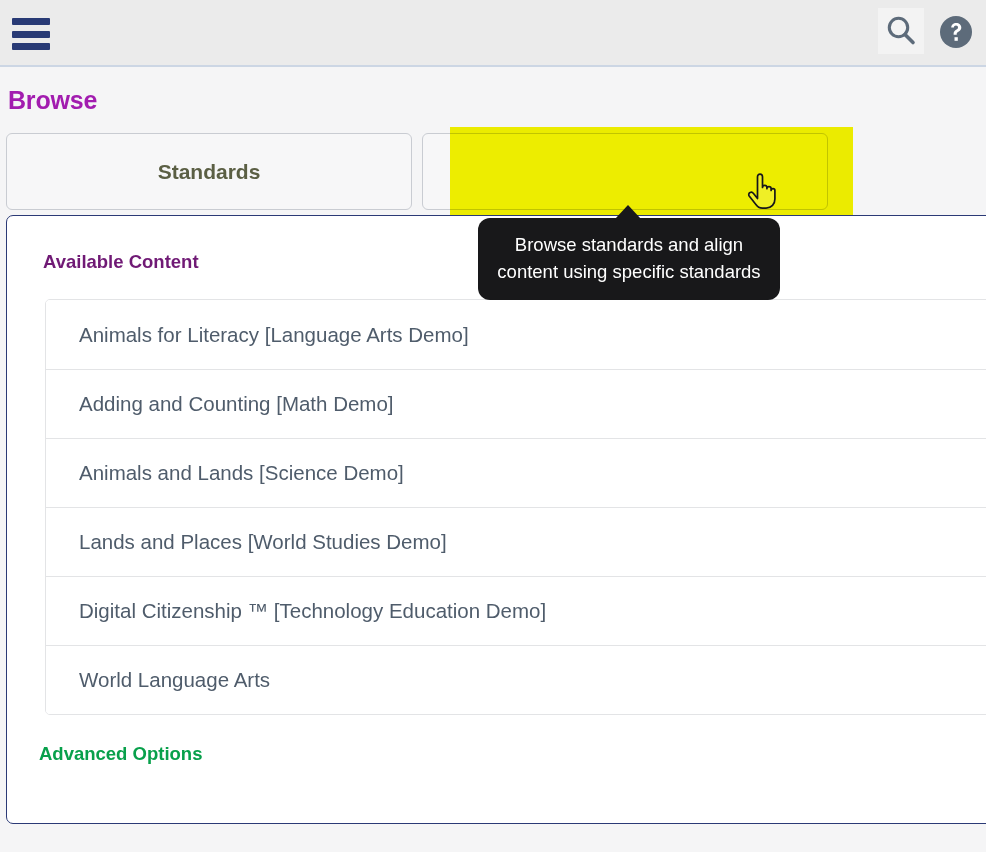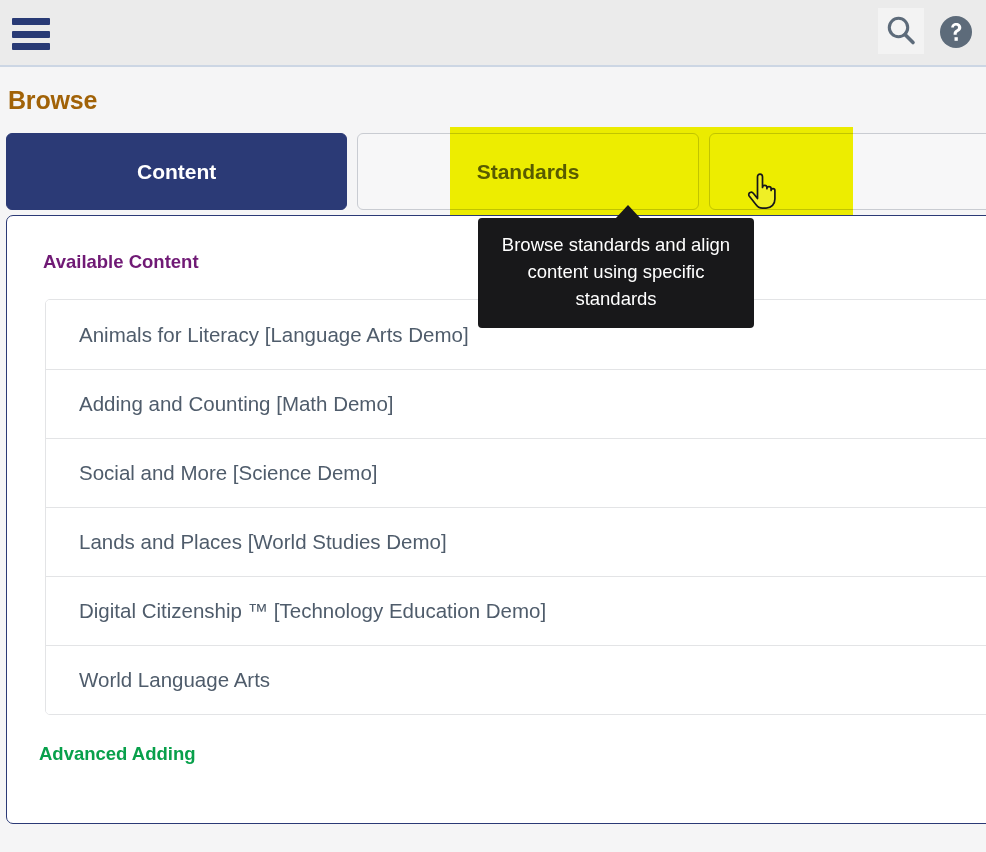--- a/index.html
+++ b/index.html
@@ -40,21 +40,21 @@
     position: absolute; right: 8px; top: 10px;
     width: 44px; height: 44px;
     display: flex; align-items: center; justify-content: center;
     cursor: pointer;
   }
 
   
   #page-title {
     position: absolute; left: 8px; top: 86px;
     font-size: 25px; font-weight: bold;
-    color: #a16207;
+    color: #a21caf;
     letter-spacing: -0.2px;
   }
 
   
   #tab-strip {
     position: absolute; left: 0; top: 133px;
     width: 1050px; height: 77px;
     display: flex; gap: 10px;
     padding-left: 6px;
   }
@@ -93,23 +93,23 @@
   #cursor-pointer {
     position: absolute; left: 745px; top: 170px;
     width: 34px; height: 42px;
     pointer-events: none;
   }
 
   
   #tooltip {
     position: absolute;
     left: 478px; top: 218px;
-    width: 276px;
+    width: 302px;
     background: #18181a;
-    border-radius: 4px;
+    border-radius: 12px;
     padding: 13px 16px 15px 16px;
     color: #ffffff;
     font-size: 18.5px;
     line-height: 1.47;
     text-align: center;
     z-index: 40;
   }
   #tooltip-arrow {
     position: absolute;
     left: 615px; top: 205px;
@@ -187,23 +187,20 @@
       <circle cx="18" cy="18" r="16" fill="#5d6b7a"></circle>
       <path d="M13.2 13.6c0-2.7 2.2-4.6 5-4.6 2.9 0 5.1 1.8 5.1 4.5 0 2.1-1.2 3.2-2.9 4.2-1.2.7-1.7 1.2-1.7 2.3v.7h-3.1v-1c0-2 .9-3 2.5-4 1.3-.8 1.9-1.3 1.9-2.3 0-1.1-.9-1.8-2-1.8-1.2 0-2.1.8-2.1 2h-2.7z" fill="#ffffff"></path>
       <rect x="16.5" y="23.2" width="3.3" height="3.6" fill="#ffffff"></rect>
     </svg>
   </div>
 </div>
 
 <div id="page-title">Browse</div>
 
 <div id="tab-strip">
-  <div class="tab active">
-    <span>Content</span>
-  </div>
   <div class="tab inactive">
     <span>Standards</span>
   </div>
   <div class="tab inactive">
     <span></span>
   </div>
 </div>
 
 <div id="standards-highlight"></div>
 
@@ -224,27 +221,27 @@
   <div id="available-content-heading">Available Content</div>
 
   <div id="content-list">
     <div class="content-row">
       <span>Animals for Literacy [Language Arts Demo]</span>
     </div>
     <div class="content-row">
       <span>Adding and Counting [Math Demo]</span>
     </div>
     <div class="content-row">
-      <span>Social and More [Science Demo]</span>
+      <span>Animals and Lands [Science Demo]</span>
     </div>
     <div class="content-row">
       <span>Lands and Places [World Studies Demo]</span>
     </div>
     <div class="content-row">
       <span>Digital Citizenship ™ [Technology Education Demo]</span>
     </div>
     <div class="content-row">
       <span>World Language Arts</span>
     </div>
   </div>
 
-  <div id="advanced-options">Advanced Adding</div>
+  <div id="advanced-options">Advanced Options</div>
 </div>
 
 </body></html>

